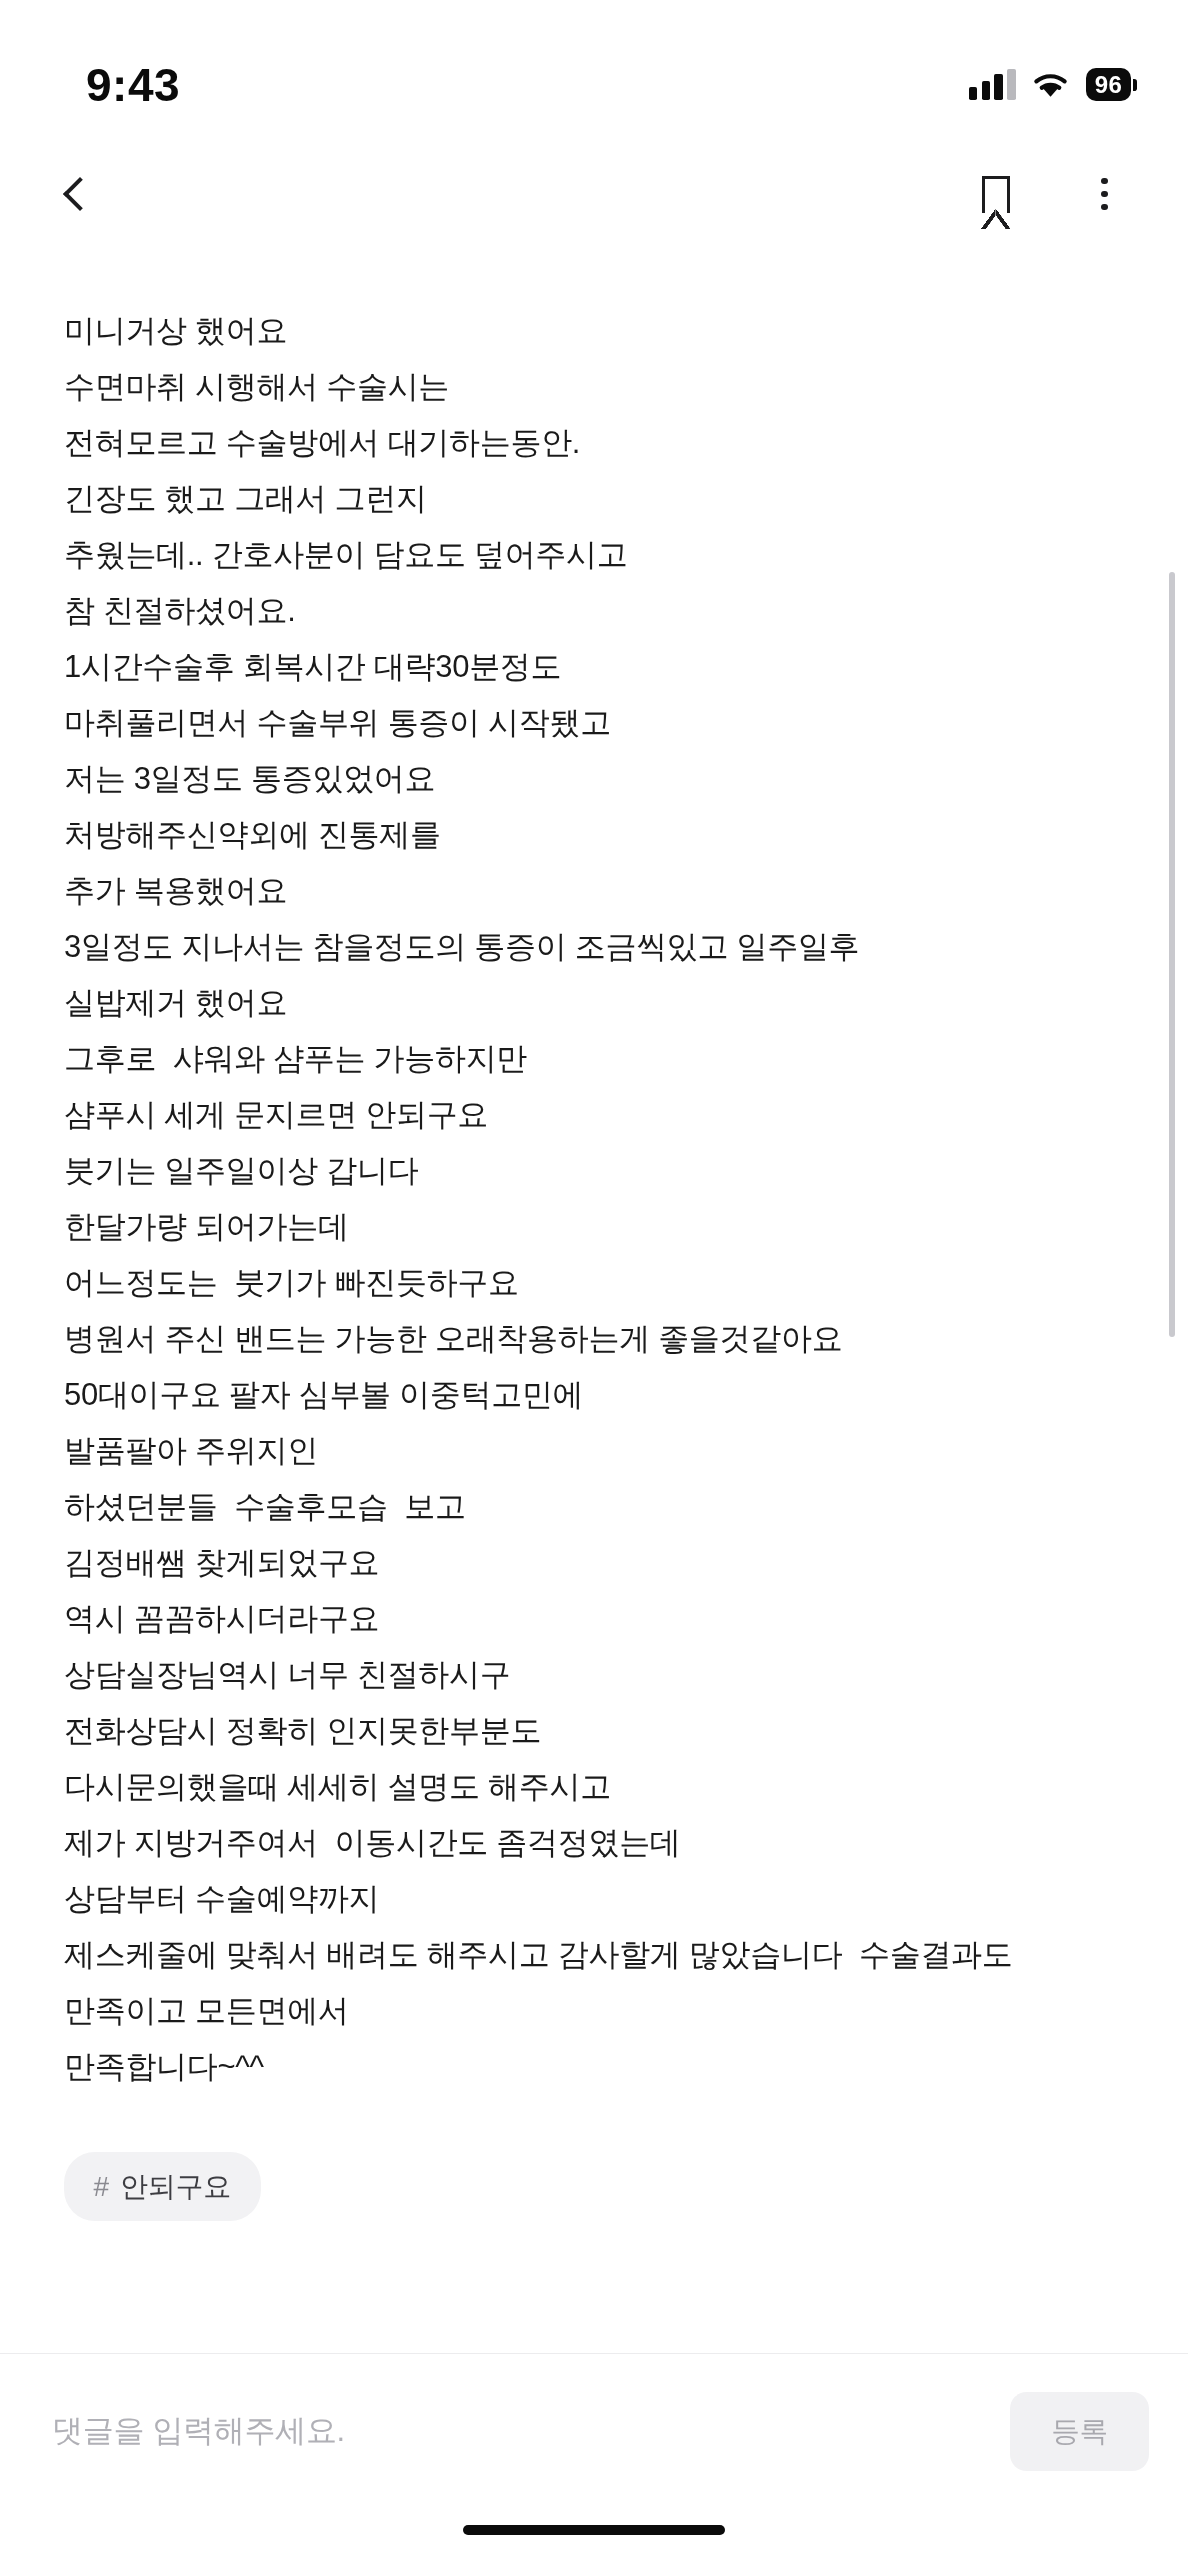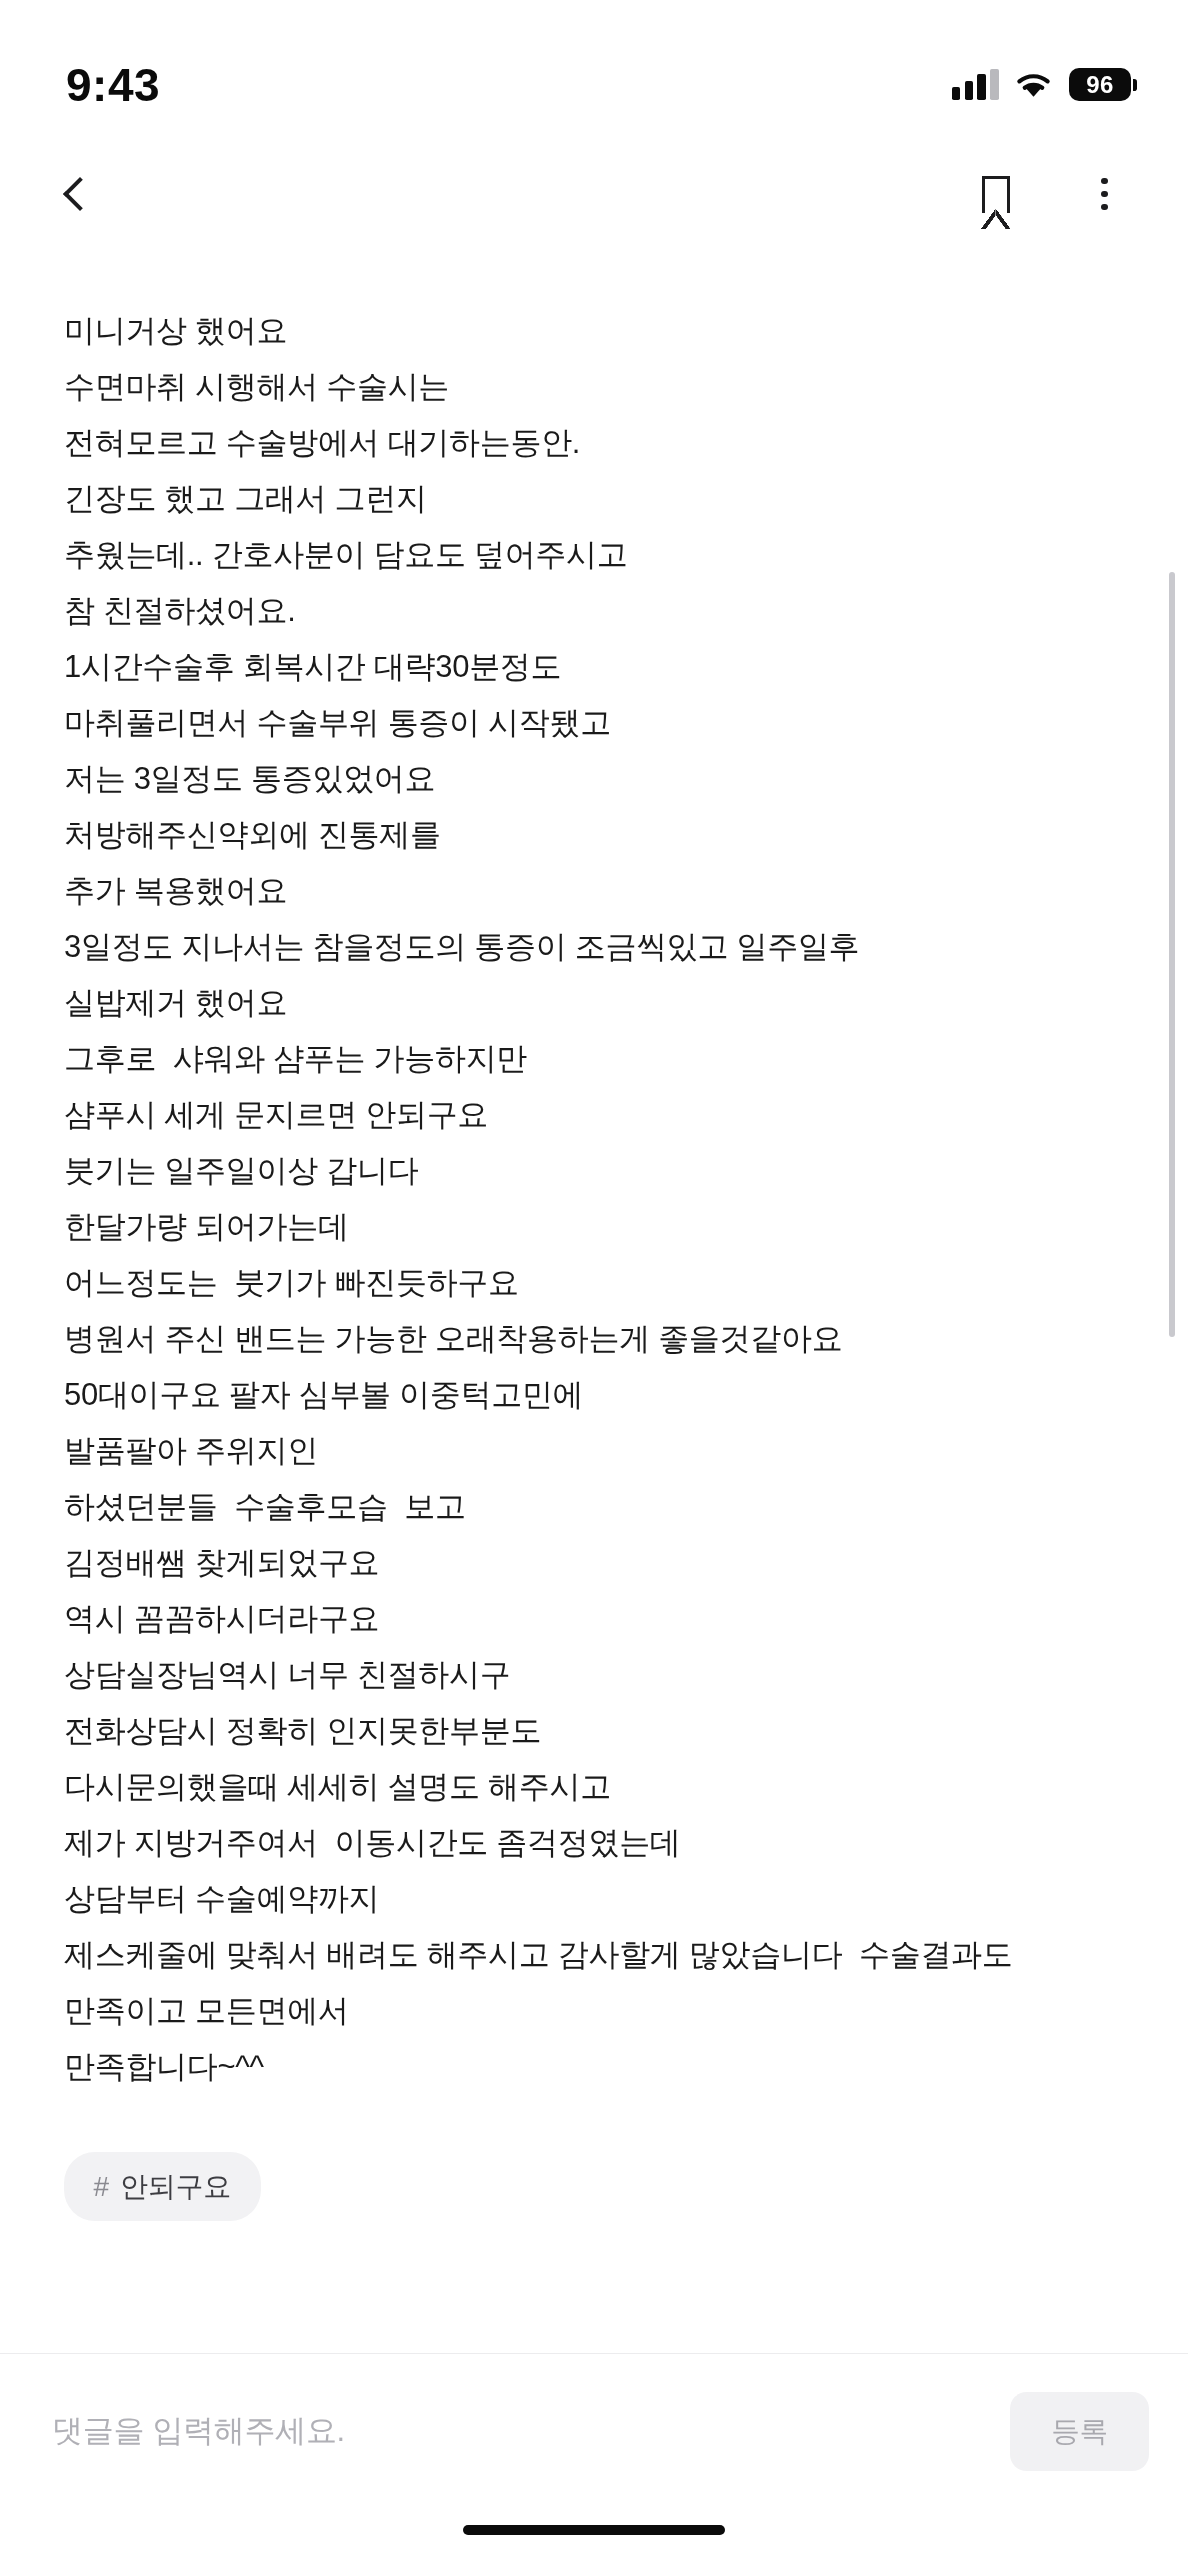--- a/index.html
+++ b/index.html
@@ -20,21 +20,21 @@
     flex-direction: column;
   }
 
   
   .status-bar {
     height: 138px;
     flex: 0 0 138px;
     display: flex;
     align-items: center;
     justify-content: space-between;
-    padding: 31px 57px 0 66px;
+    padding: 31px 57px 0 86px;
   }
   .status-time {
     font-size: 46px;
     font-weight: 600;
     letter-spacing: 0.5px;
     color: #0b0b0b;
   }
   .status-right {
     display: flex;
     align-items: center;
@@ -57,21 +57,21 @@
   .signal i:nth-child(3) { height: 26px; }
   .signal i:nth-child(4) { height: 31px; background: #b9b9bd; }
 
   .wifi {
     width: 41px; height: 31px;
     position: relative;
   }
   .wifi svg { display: block; }
 
   .battery {
-    width: 62px;
+    width: 45px;
     height: 33px;
     border-radius: 10px;
     background: #0b0b0b;
     color: #ffffff;
     font-size: 24px;
     font-weight: 600;
     display: flex;
     align-items: center;
     justify-content: center;
     position: relative;

